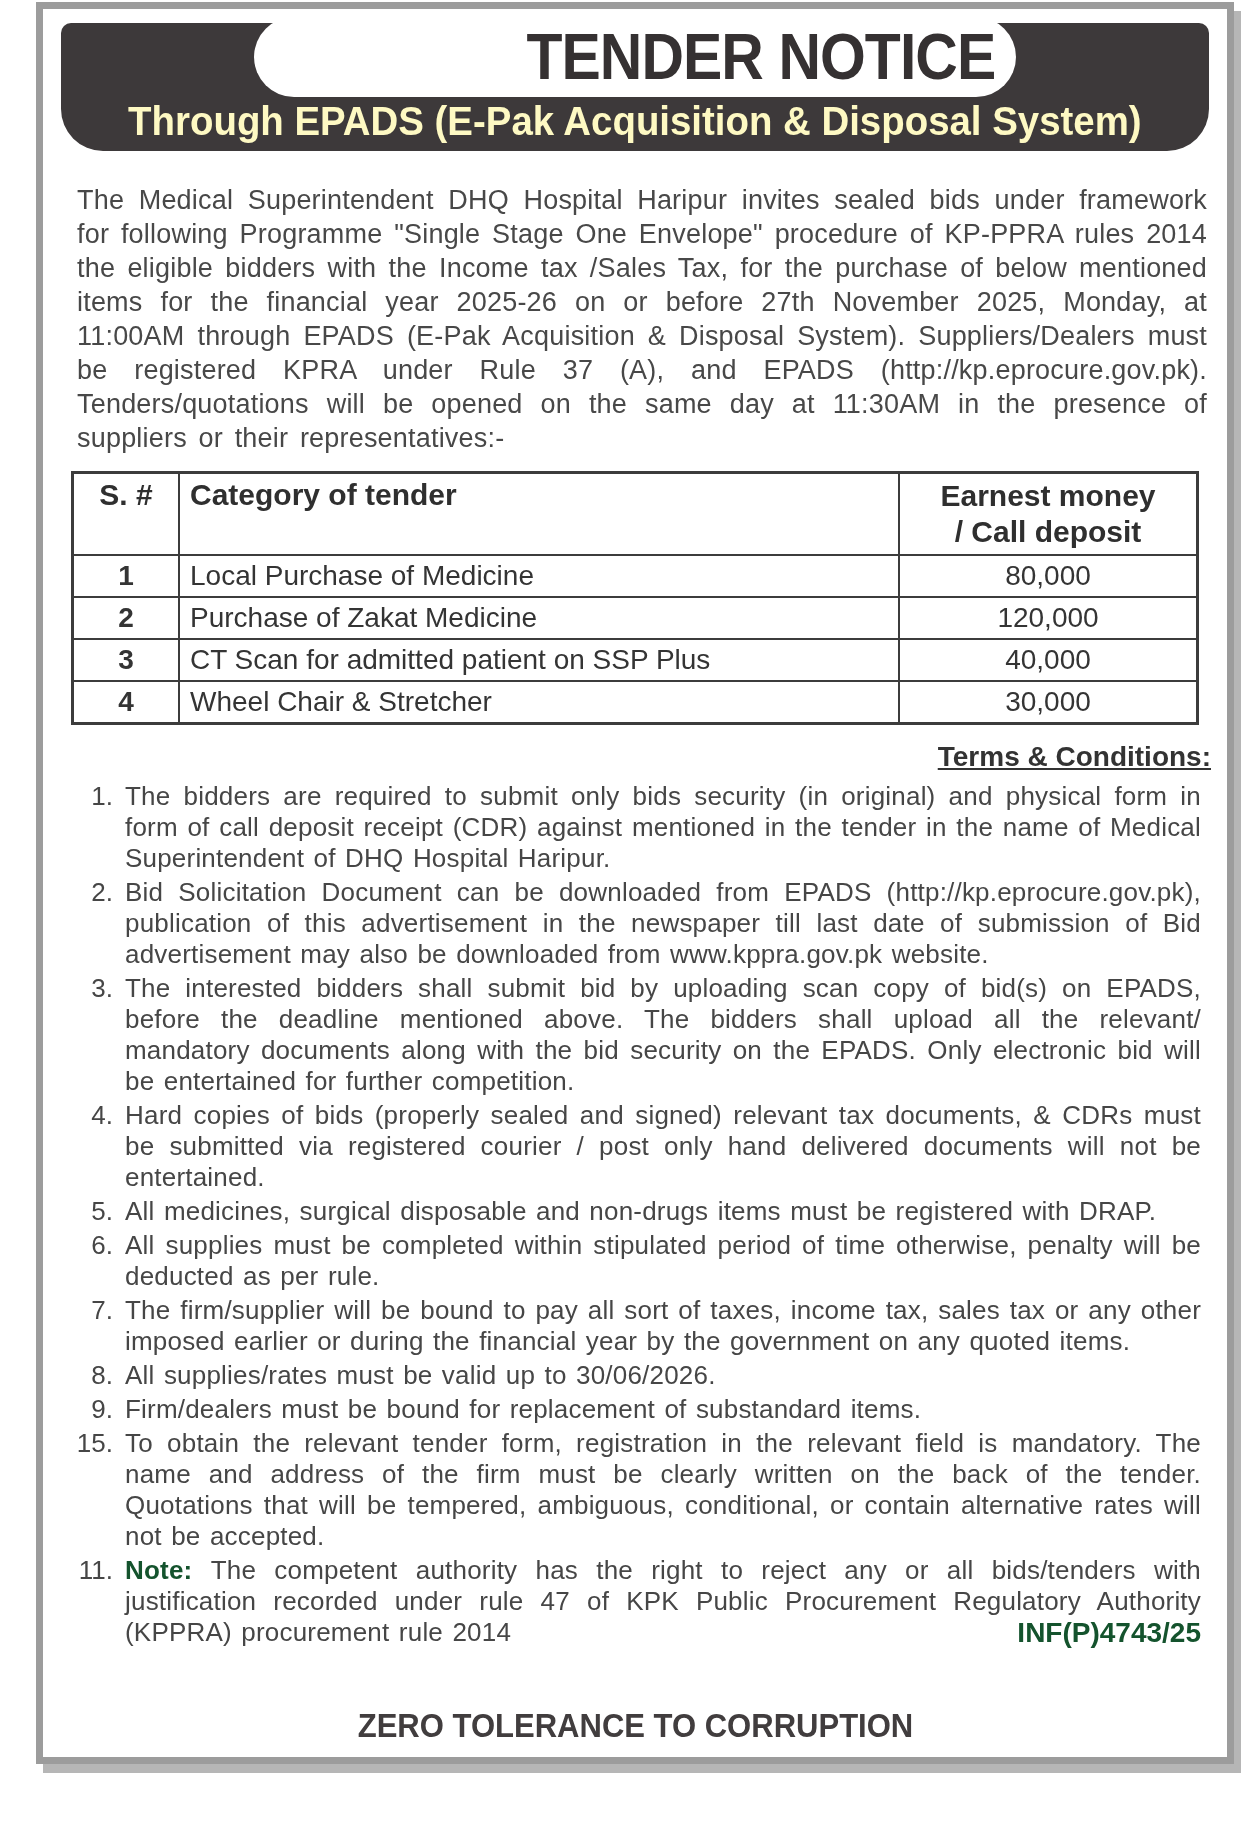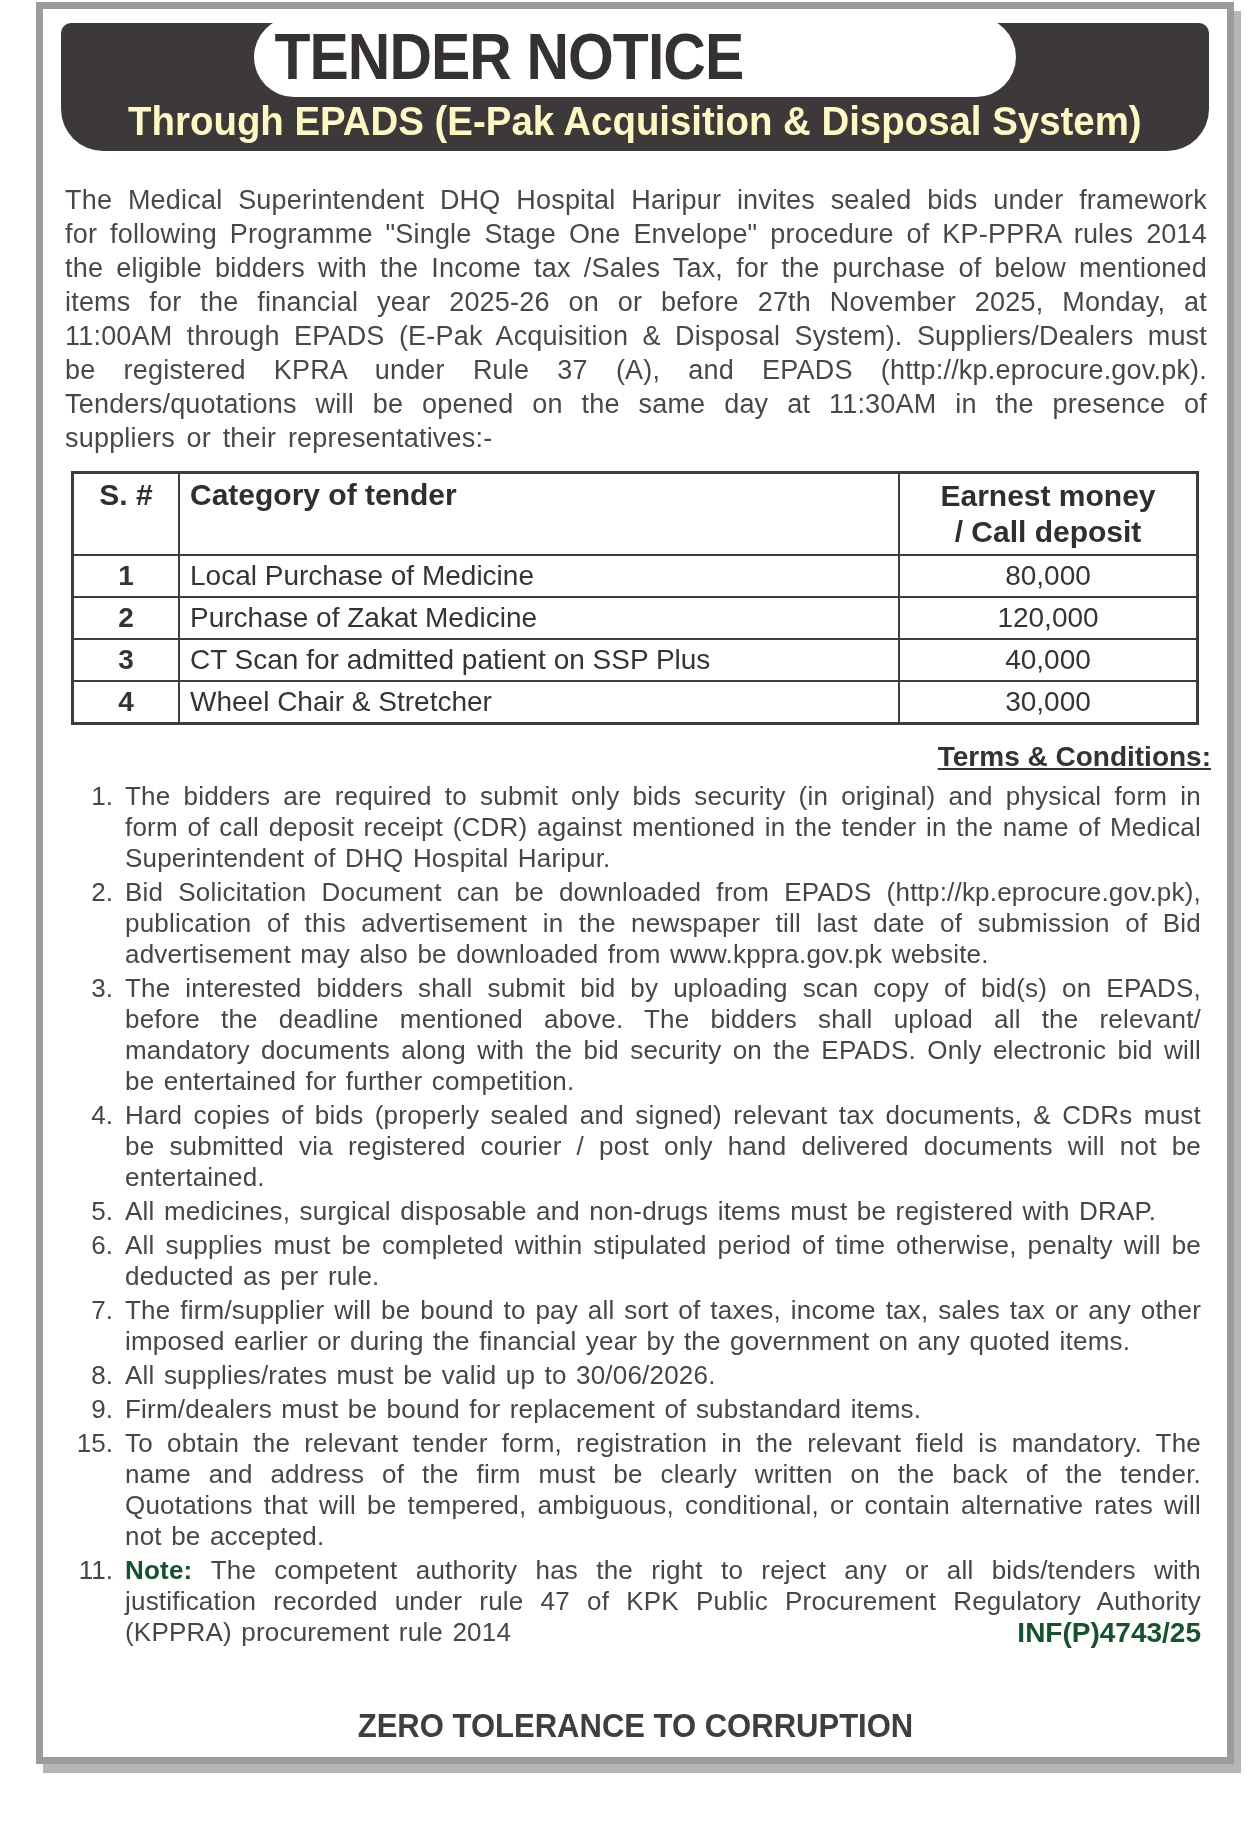--- a/index.html
+++ b/index.html
@@ -14,34 +14,34 @@
   }
   
   .top-banner{
     position:relative;margin:8px 2px 0 2px;height:128px;flex:0 0 auto;
     background:var(--banner_dark,#3d393a);
     border-radius:10px 10px 42px 42px;
   }
   .title-pill{
     position:absolute;left:50%;top:-6px;transform:translateX(-50%);
     width:762px;height:80px;background:#ffffff;border-radius:40px;
-    display:flex;align-items:center;justify-content:flex-start;
+    display:flex;align-items:center;justify-content:flex-end;
   }
   .title-pill .t{
     display:inline-block;font-weight:bold;font-size:64px;letter-spacing:-1px;
     color:#353132;transform:scaleX(0.92);white-space:nowrap;
   }
   .subtitle{
     position:absolute;left:0;right:0;bottom:7px;text-align:center;
     color:#fef9c3;font-weight:bold;font-size:40px;
   }
   .subtitle .t{display:inline-block;transform:scaleX(0.96);white-space:nowrap;}
   
   .intro{
-    flex:0 0 auto;margin:32px 4px 0 6px;
+    flex:0 0 auto;margin:32px 4px 0 18px;
     font-size:27px;line-height:34px;color:#484848;
     text-align:justify;word-spacing:4px;letter-spacing:0.2px;
   }
   
   .tender-table{
     flex:0 0 auto;margin:16px 8px 0 12px;width:1128px;
     border-collapse:collapse;background:#fff;
   }
   .tender-table th,.tender-table td{
     border:2px solid #3c3c3c;color:#343434;

